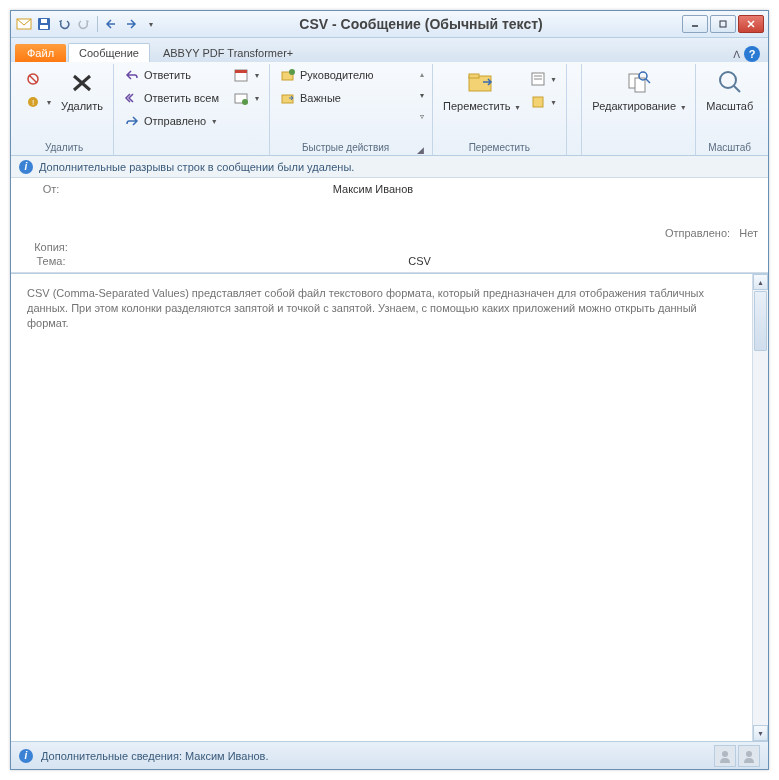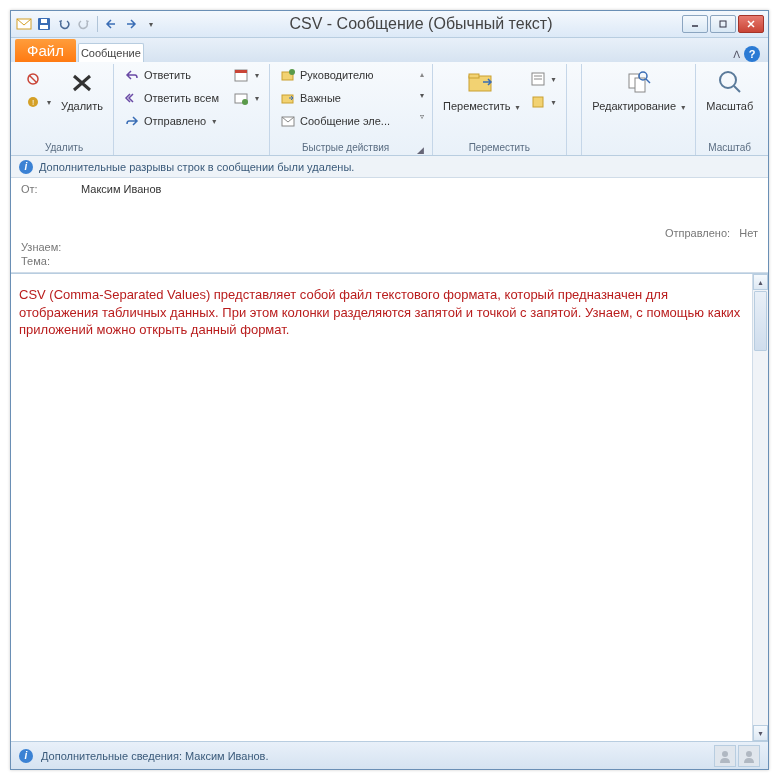--- a/index.html
+++ b/index.html
@@ -4,28 +4,28 @@
 <style>
 * { box-sizing: border-box; margin: 0; padding: 0; font-family: "Segoe UI", Tahoma, sans-serif; }
 body { background: #fff; width: 779px; height: 780px; overflow: hidden; }
 
 .window { width: 759px; height: 760px; margin: 10px; border: 1px solid #6a8fb5; background: #fff; display: flex; flex-direction: column; box-shadow: 0 0 3px rgba(0,0,0,0.2); }
 
 .titlebar { height: 27px; background: linear-gradient(#f4f8fd, #dce9f7); display: flex; align-items: center; padding: 0 4px; border-bottom: 1px solid #b8cde0; }
 .qat { display: flex; gap: 2px; align-items: center; }
 .qat-btn { width: 18px; height: 18px; display: flex; align-items: center; justify-content: center; cursor: pointer; }
 .qat-sep { width:1px; height:16px; background:#b0c4d8; margin:0 2px; }
-.title { flex: 1; text-align: center; font-size: 16px; color: #444; }
+.title { flex: 1; text-align: center; font-size: 14px; color: #444; font-weight: bold; }
 .winbtn { display: flex; gap: 2px; }
 .wb { width: 26px; height: 18px; border: 1px solid #8ba5c0; border-radius: 2px; display:flex;align-items:center;justify-content:center; background:linear-gradient(#f5f9fd,#d9e8f5); cursor:pointer; }
 .wb.close { background: linear-gradient(#e77a6f,#c94436); border-color:#a43328; color:#fff; }
 
 .tabs-row { height: 24px; background: linear-gradient(#e8f0f9,#d6e3f1); display: flex; align-items: flex-end; padding: 0 4px; }
-.file-tab { background: linear-gradient(#ff9d3b,#ff7a12); color: #fff; padding: 3px 12px; font-size: 15px; border-radius: 2px 2px 0 0; cursor: pointer; margin-right:2px; }
-.tab { background: #fff; padding: 3px 2px; font-size: 11px; color: #444; border:1px solid #b8cde0; border-bottom:none; border-radius:2px 2px 0 0; cursor:pointer; margin-right:2px; }
+.file-tab { background: linear-gradient(#ff9d3b,#ff7a12); color: #fff; padding: 3px 12px; font-size: 11px; border-radius: 2px 2px 0 0; cursor: pointer; margin-right:2px; }
+.tab { background: #fff; padding: 3px 10px; font-size: 11px; color: #444; border:1px solid #b8cde0; border-bottom:none; border-radius:2px 2px 0 0; cursor:pointer; margin-right:2px; }
 .tab.inactive { background: transparent; border-color:transparent; }
 .tabs-r { margin-left:auto; display:flex; gap:4px; align-items:center; padding-right:4px; }
 .help-ic { width:16px; height:16px; border-radius:50%; background:#2a7ad4; color:#fff; font-size:11px; font-weight:bold; display:flex; align-items:center; justify-content:center; cursor:pointer;}
 
 .ribbon { height: 94px; background: linear-gradient(#f7fafd,#e9f1f9); border-bottom:1px solid #b8cde0; display:flex; padding:2px 4px 0 4px; }
 .rgroup { display:flex; flex-direction:column; border-right:1px solid #c5d6e8; padding: 0 6px; }
 .rgroup-body { flex:1; display:flex; align-items:flex-start; gap:2px; }
 .rgroup-label { font-size:10px; color:#5a6d82; text-align:center; padding:1px 0 2px; }
 .bigbtn { display:flex; flex-direction:column; align-items:center; padding:2px 4px; cursor:pointer; min-width:42px; }
 .bigbtn .ic { width:32px; height:32px; display:flex; align-items:center; justify-content:center; }
@@ -33,28 +33,28 @@
 .smbtns { display:flex; flex-direction:column; gap:1px; }
 .smbtn { display:flex; align-items:center; gap:4px; padding:1px 4px; cursor:pointer; font-size:11px; color:#333; height:22px; }
 .smbtn .ic { width:16px; height:16px; display:flex; align-items:center; justify-content:center; }
 .dd { font-size:8px; color:#555; margin-left:2px; }
 .dlaunch { font-size:9px; color:#667; cursor:pointer; align-self:flex-end; padding:0 2px; }
 
 .notice { height:22px; background:#eef3f8; border-bottom:1px solid #d0dce8; display:flex; align-items:center; padding:0 8px; font-size:11px; color:#3a5a7a; gap:6px; }
 .info-ic { width:14px; height:14px; border-radius:50%; background:#3b82d4; color:#fff; font-size:10px; font-weight:bold; display:flex; align-items:center; justify-content:center; font-style:italic; }
 
 .headers { padding: 4px 10px; font-size:11px; color:#555; border-bottom:1px solid #d0dce8; }
-.hrow { display:flex; padding:1px 0; }
+.hrow { display:flex; padding:1px 0;text-align:center; }
 .hlbl { width:60px; color:#777; }
 .hval { flex:1; color:#333; }
 .hright { margin-left:auto; color:#777;margin-top:44px; }
 .checkbox-ic { display:inline-block; width:11px; height:11px; border:1px solid #888; background:#fff; margin-right:3px; vertical-align:middle; }
 
 .body-area { flex:1; display:flex; border-top:1px solid #b8cde0; }
-.body-text { flex:1; padding:12px 8px; font-size:13px; color:#b91c1c; line-height:1.35; overflow:auto; }
+.body-text { flex:1; padding:12px 16px; font-size:11px; color:#737373; line-height:1.35; overflow:auto; }
 .scrollbar { width:16px; background:#f0f3f7; border-left:1px solid #d0dce8; display:flex; flex-direction:column; }
 .sb-btn { height:16px; background:linear-gradient(#f5f9fd,#dde8f3); border:1px solid #b8cde0; display:flex; align-items:center; justify-content:center; font-size:8px; color:#556; cursor:pointer; }
 .sb-thumb { height:60px; margin:1px; background:linear-gradient(#e8eff7,#cfdded); border:1px solid #b8cde0; border-radius:1px; cursor:pointer; }
 .sb-track { flex:1; }
 
 .statusbar { height:28px; background:linear-gradient(#e8f0f9,#d6e3f1); border-top:1px solid #b8cde0; display:flex; align-items:center; padding:0 8px; font-size:11px; color:#3a5a7a; gap:8px; }
 .sb-right { margin-left:auto; display:flex; gap:2px; }
 .person-ic { width:22px; height:22px; background:#e0e6ed; border:1px solid #b8cde0; display:flex; align-items:center; justify-content:center; cursor:pointer; }
 </style>
 </head>
@@ -120,20 +120,21 @@
           <svg width="10" height="10">
             <path d="M2 2 L8 8 M8 2 L2 8" stroke="#fff" stroke-width="1.5"></path>
           </svg>
         </div>
     </div>
   </div>
 
   <div class="tabs-row">
     <div class="file-tab">Файл</div>
     <div class="tab">Сообщение</div>
+    <div class="tab inactive">ABBYY PDF Transformer+</div>
     <div class="tabs-r">
       <span style="font-size:10px;color:#556;cursor:pointer">ᐱ</span>
       <div class="help-ic">?</div>
     </div>
   </div>
 
   <div class="ribbon">
 
     <div class="rgroup">
       <div class="rgroup-body">
@@ -234,29 +235,20 @@
               <span>Руководителю</span>
             </div>
           <div class="smbtn">
               <span class="ic">
                 <svg width="16" height="16">
                   <rect x="2" y="5" width="11" height="8" fill="#f2d272" stroke="#c9a030"></rect>
                   <path d="M9 8 L13 8 M11 6 L13 8 L11 10" stroke="#3a6db5" fill="none"></path>
                 </svg>
               </span>
               <span>Важные</span>
-            </div>
-          <div class="smbtn">
-              <span class="ic">
-                <svg width="16" height="16">
-                  <rect x="2" y="4" width="12" height="9" fill="#fff" stroke="#888"></rect>
-                  <path d="M2 4 L8 9 L14 4" stroke="#888" fill="none"></path>
-                </svg>
-              </span>
-              <span>Сообщение эле...</span>
             </div>
         </div>
         <div class="smbtns" style="justify-content:space-between">
           <div class="smbtn" style="padding:0 2px;height:20px">
               <span style="font-size:8px;color:#888">▴</span>
             </div>
           <div class="smbtn" style="padding:0 2px;height:20px">
               <span style="font-size:8px;color:#555">▾</span>
             </div>
           <div class="smbtn" style="padding:0 2px;height:20px">
@@ -349,25 +341,26 @@
     <span>Дополнительные разрывы строк в сообщении были удалены.</span>
   </div>
 
   <div class="headers">
     <div class="hrow">
       <span class="hlbl">От:</span>
       <span class="hval">Максим Иванов</span>
       <span class="hright"><span>Отправлено:</span>&nbsp;&nbsp;&nbsp;<span>Нет</span></span>
     </div>
     <div class="hrow">
-      <span class="hlbl">Узнаем:</span>
+      <span class="hlbl">Копия:</span>
       <span class="hval"></span>
     </div>
     <div class="hrow">
       <span class="hlbl">Тема:</span>
+      <span class="hval">CSV</span>
     </div>
   </div>
 
   <div class="body-area">
     <div class="body-text">CSV (Comma-Separated Values) представляет собой файл текстового формата, который предназначен для отображения табличных данных. При этом колонки разделяются запятой и точкой с запятой. Узнаем, с помощью каких приложений можно открыть данный формат.</div>
     <div class="scrollbar">
       <div class="sb-btn">▴</div>
       <div class="sb-thumb"></div>
       <div class="sb-track"></div>
       <div class="sb-btn">▾</div>

